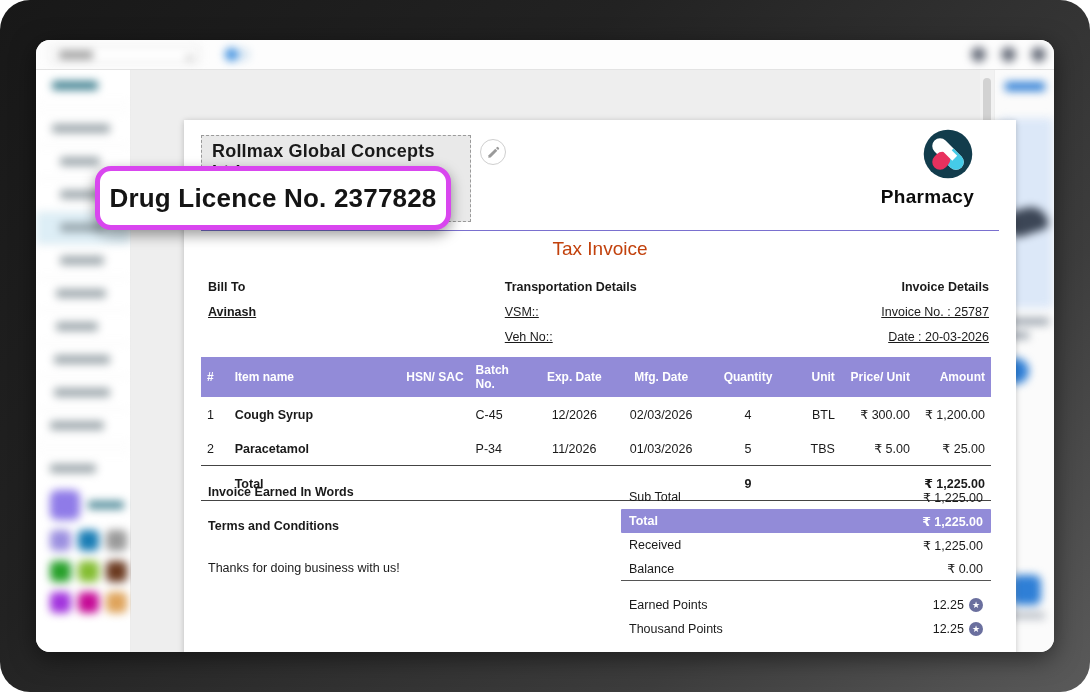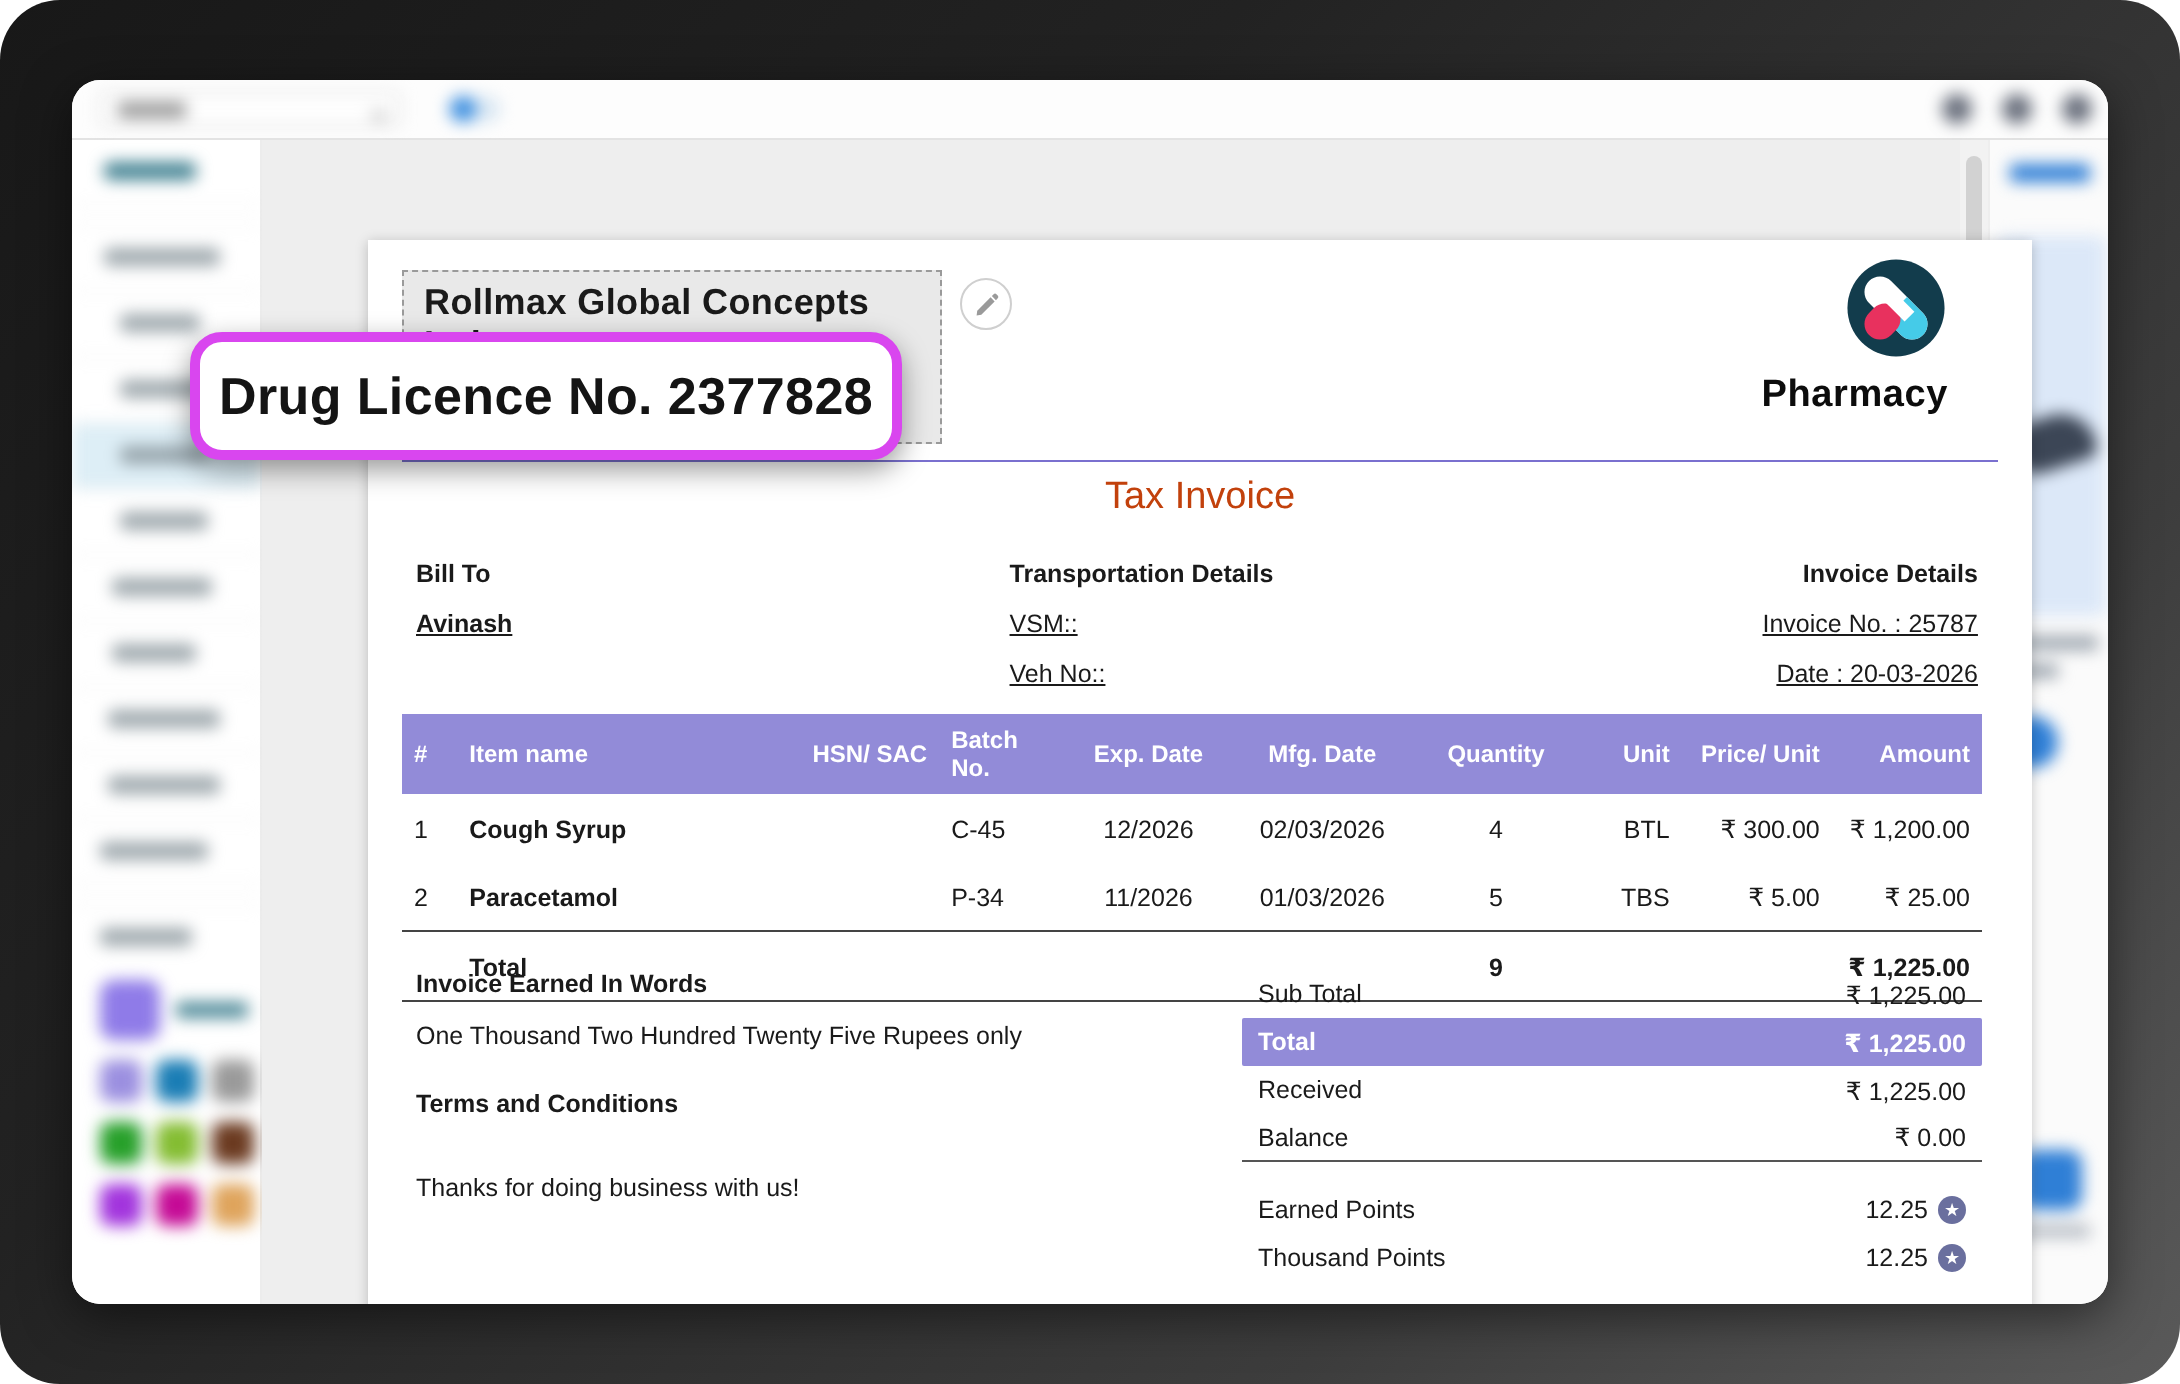--- a/index.html
+++ b/index.html
@@ -316,21 +316,20 @@
             <td class="ac">9</td>
             <td></td>
               <td></td>
             <td class="ar">₹ 1,225.00</td>
           </tr>
         </tbody>
       </table>
 
       <div class="words-block">
         <div class="words-label">Invoice Earned In Words</div>
-        <div>One Thousand Two Hundred Twenty Five Rupees only</div>
         <div class="terms-label">Terms and Conditions</div>
         <div>Thanks for doing business with us!</div>
       </div>
 
       <div class="summary-block">
         <div class="sum-row">
           <span>Sub Total</span>
           <span>₹ 1,225.00</span>
         </div>
         <div class="sum-row total-hl">

